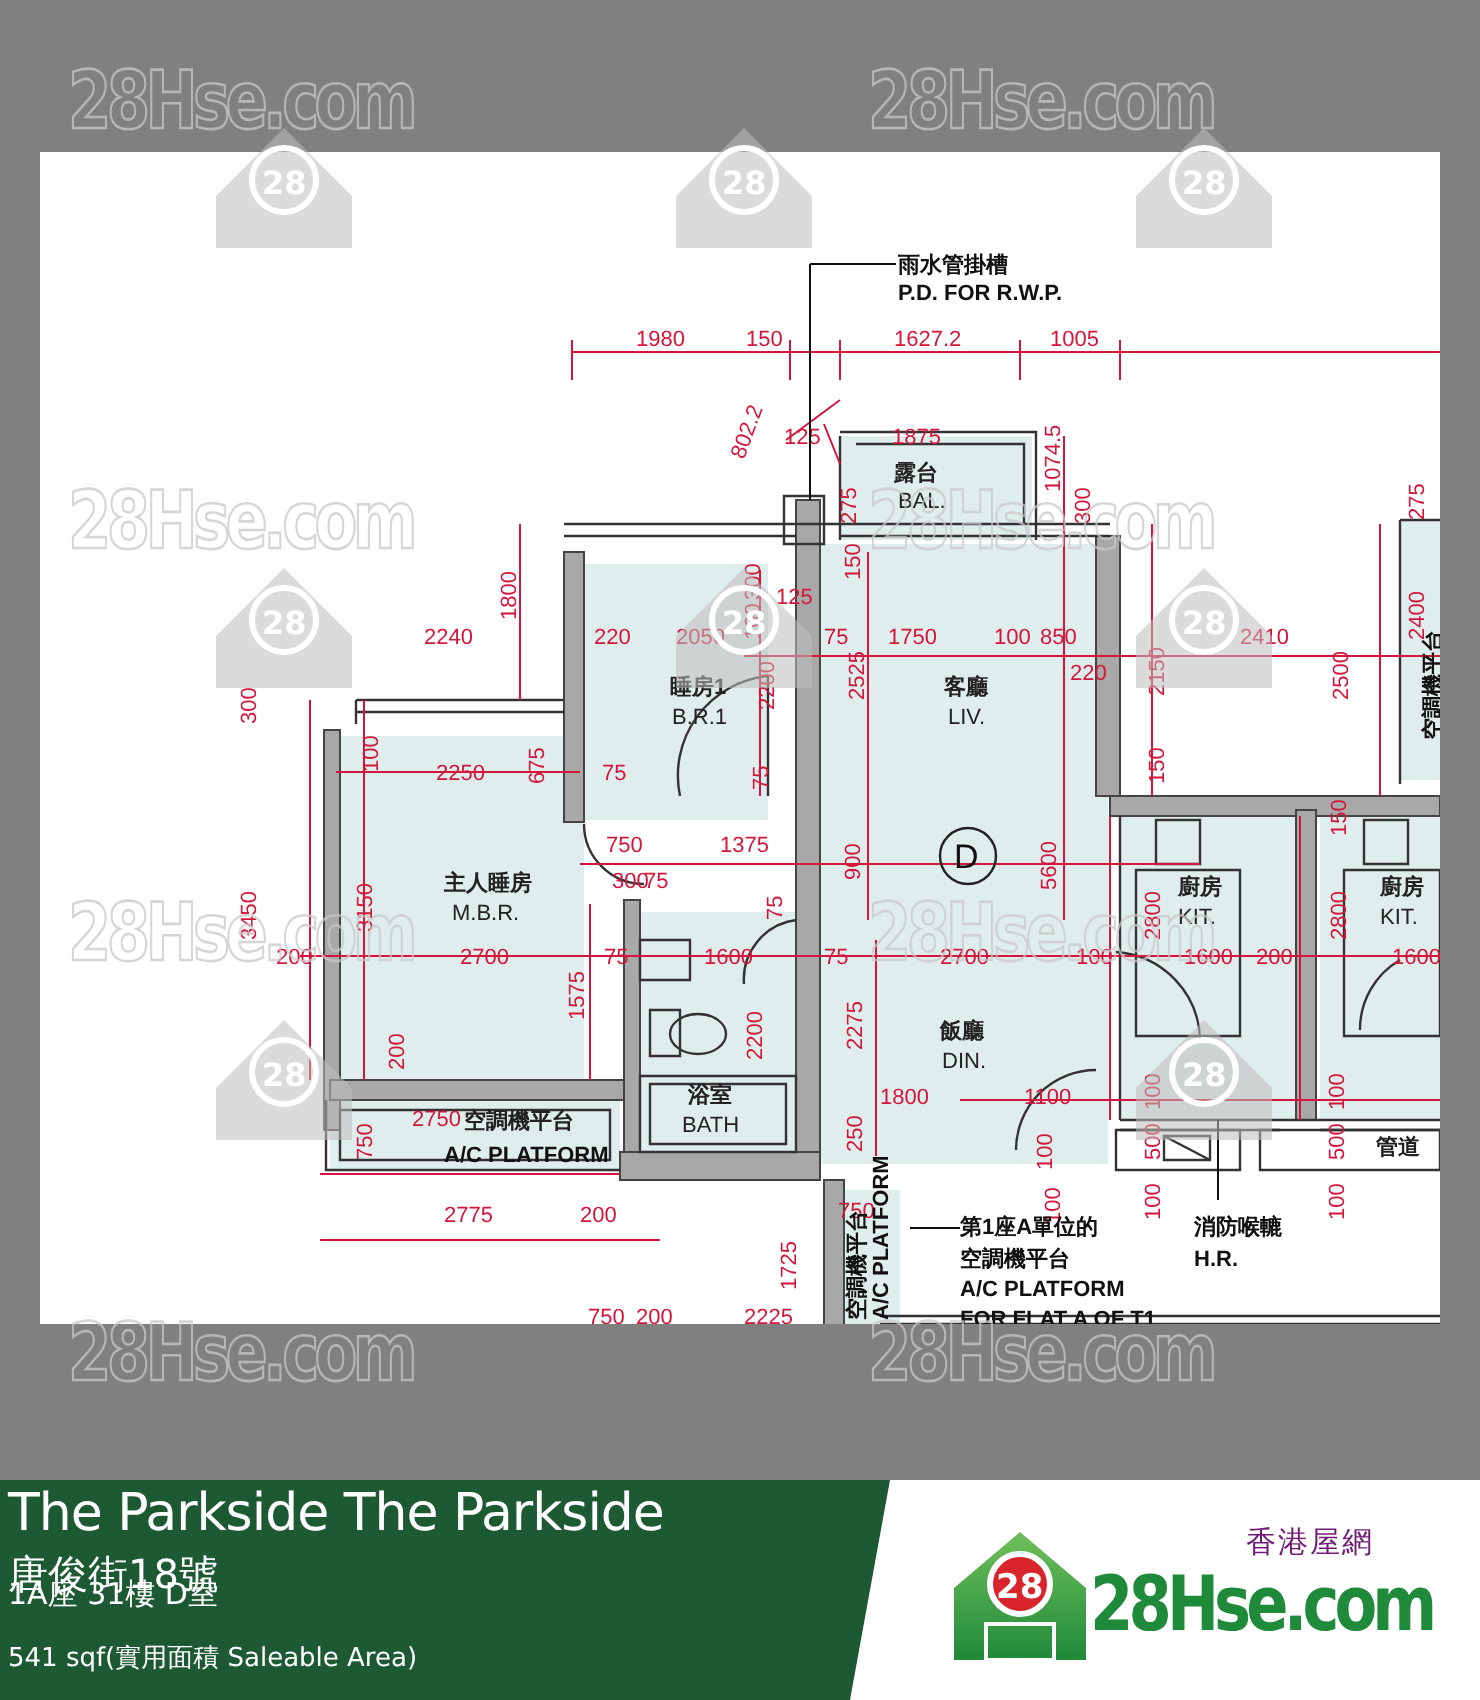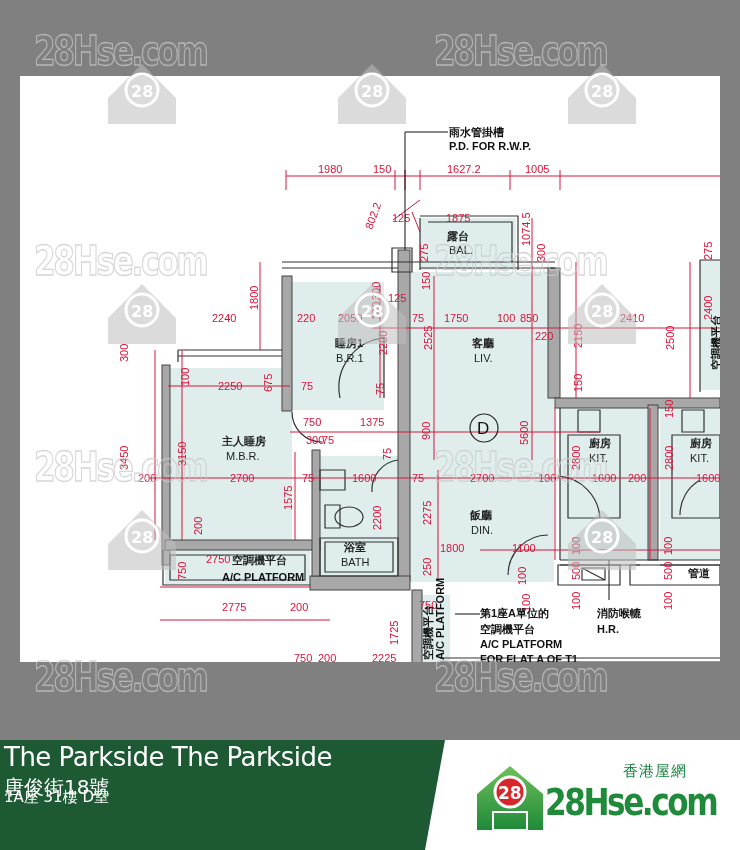--- a/index.html
+++ b/index.html
@@ -9,21 +9,21 @@
   .wm-text{position:absolute;font-family:"DejaVu Sans",sans-serif;font-weight:bold;font-size:40px;letter-spacing:-3px;color:transparent;-webkit-text-stroke:1.3px rgba(200,200,200,0.75);transform:scaleX(0.78);transform-origin:left top;pointer-events:none;}
   .wm-house{position:absolute;width:76px;height:70px;pointer-events:none;}
   .info-bar{position:absolute;left:0;top:740px;width:740px;height:110px;background:#ffffff;}
   .info-green{position:absolute;left:0;top:0;width:445px;height:110px;background:#1d5a34;clip-path:polygon(0 0,445px 0,425px 110px,0 110px);}
   .info-title{position:absolute;left:4px;top:2px;color:#fff;font-size:26px;font-family:"DejaVu Sans",sans-serif;letter-spacing:-0.5px;white-space:nowrap;}
   .info-line{position:absolute;left:4px;color:#fff;font-family:"DejaVu Sans",sans-serif;white-space:nowrap;}
   .l1{top:34px;font-size:20px;}
   .l2{top:48px;font-size:15px;text-align:right;}
   .l3{top:80px;font-size:13px;}
   .logo{position:absolute;left:475px;top:18px;width:230px;height:80px;}
-  .logo-tag{position:absolute;left:148px;top:4px;font-size:15px;color:#15803d;font-family:Liberation Serif, serif;letter-spacing:1px;}
+  .logo-tag{position:absolute;left:148px;top:4px;font-size:15px;color:#701a75;font-family:Liberation Serif, serif;letter-spacing:1px;}
   .logo-text{position:absolute;left:70px;top:22px;font-family:"DejaVu Sans",sans-serif;font-weight:bold;font-size:38px;color:#1f8a3a;letter-spacing:-3px;transform:scaleX(0.82);transform-origin:left top;white-space:nowrap;}
   .logo-house{position:absolute;left:0;top:6px;}
 </style>
 </head>
 <body>
 
 <div class="plan-frame">
 <svg width="740" height="850" viewBox="0 0 740 850" xmlns="http://www.w3.org/2000/svg" font-family="Liberation Sans, DejaVu Sans, sans-serif">
   <defs>
     <style>
@@ -283,20 +283,21 @@
     <path d="M4 40 L38 6 L72 40 L72 66 L4 66 Z" fill="rgba(190,190,190,0.55)"></path>
     <circle cx="38" cy="32" r="16" fill="none" stroke="#fff" stroke-width="3"></circle>
     <text x="27" y="39" font-size="16" font-weight="bold" fill="#fff" font-family="DejaVu Sans, sans-serif">28</text>
   </svg>
 
 <div class="info-bar">
   <div class="info-green">
     <div class="info-title">The Parkside The Parkside</div>
     <div class="info-line l1">唐俊街18號</div>
     <div class="info-line l2">1A座 31樓 D室</div>
+    <div class="info-line l3">541 sqf(實用面積 Saleable Area)</div>
   </div>
   <div class="logo">
     <svg class="logo-house" width="70" height="70" viewBox="0 0 70 70">
       <defs>
         <linearGradient id="hg" x1="0" y1="0" x2="0" y2="1">
           <stop offset="0" stop-color="#6fbf5a"></stop>
           <stop offset="1" stop-color="#1f8a3a"></stop>
         </linearGradient>
       </defs>
       <path d="M2 30 L35 2 L68 30 L68 66 L2 66 Z" fill="url(#hg)"></path>

